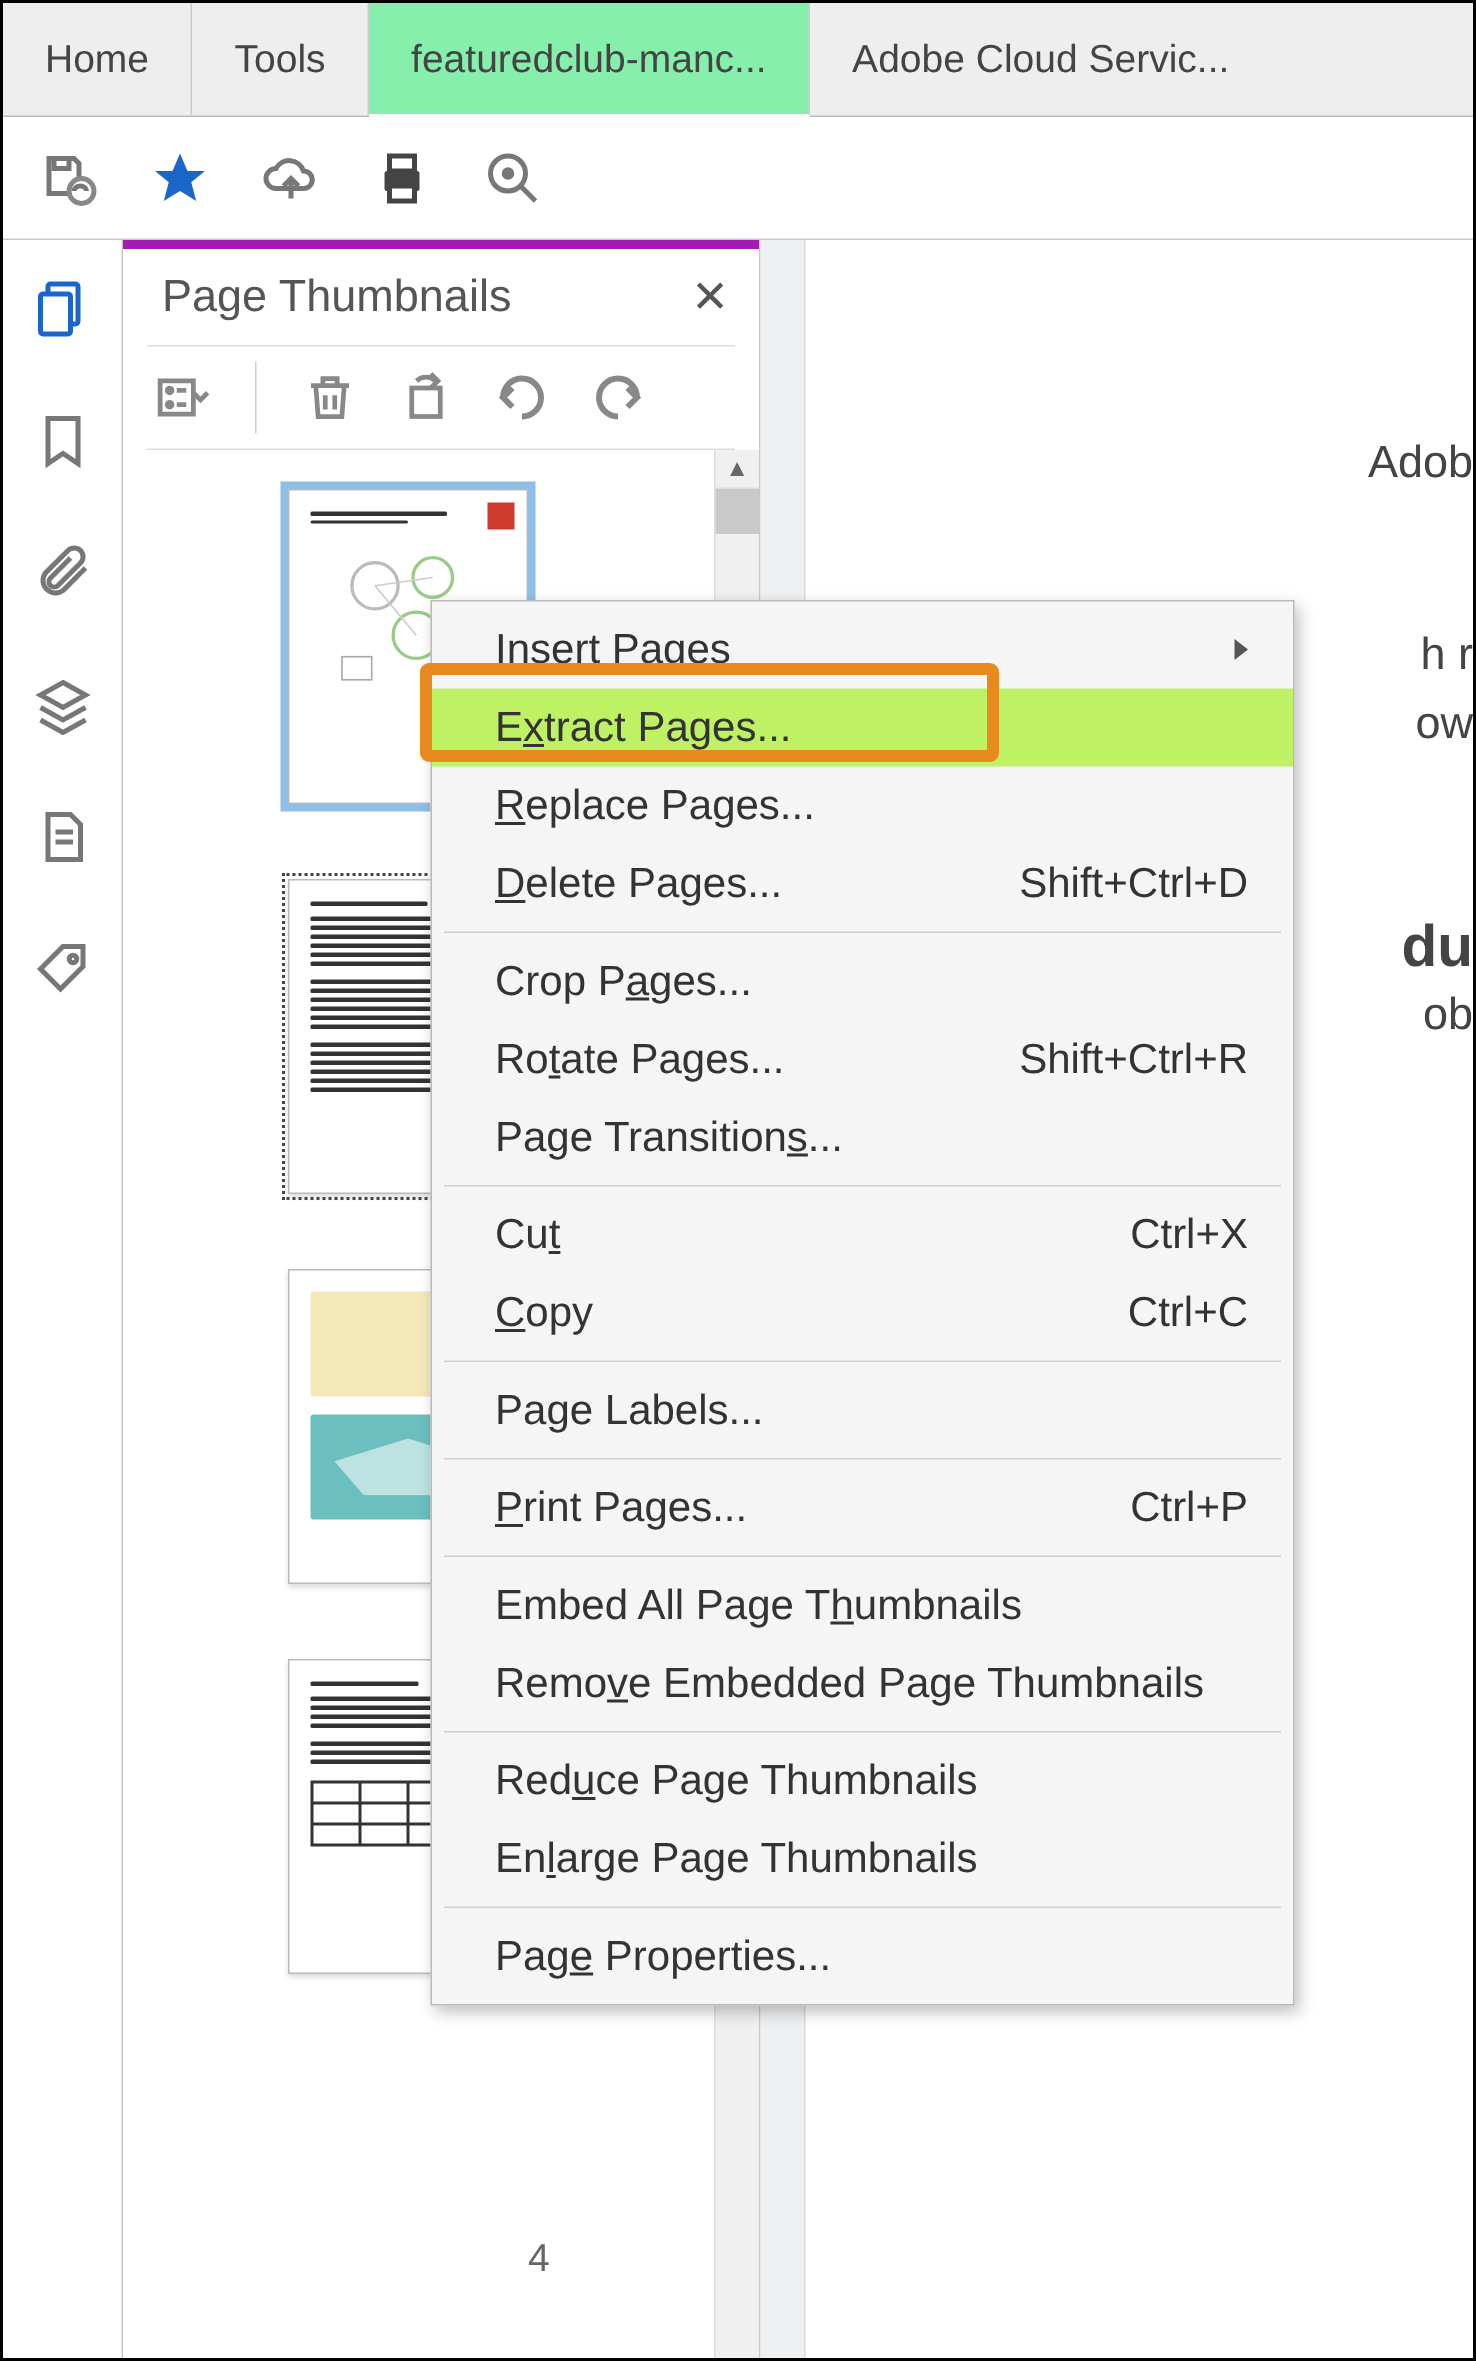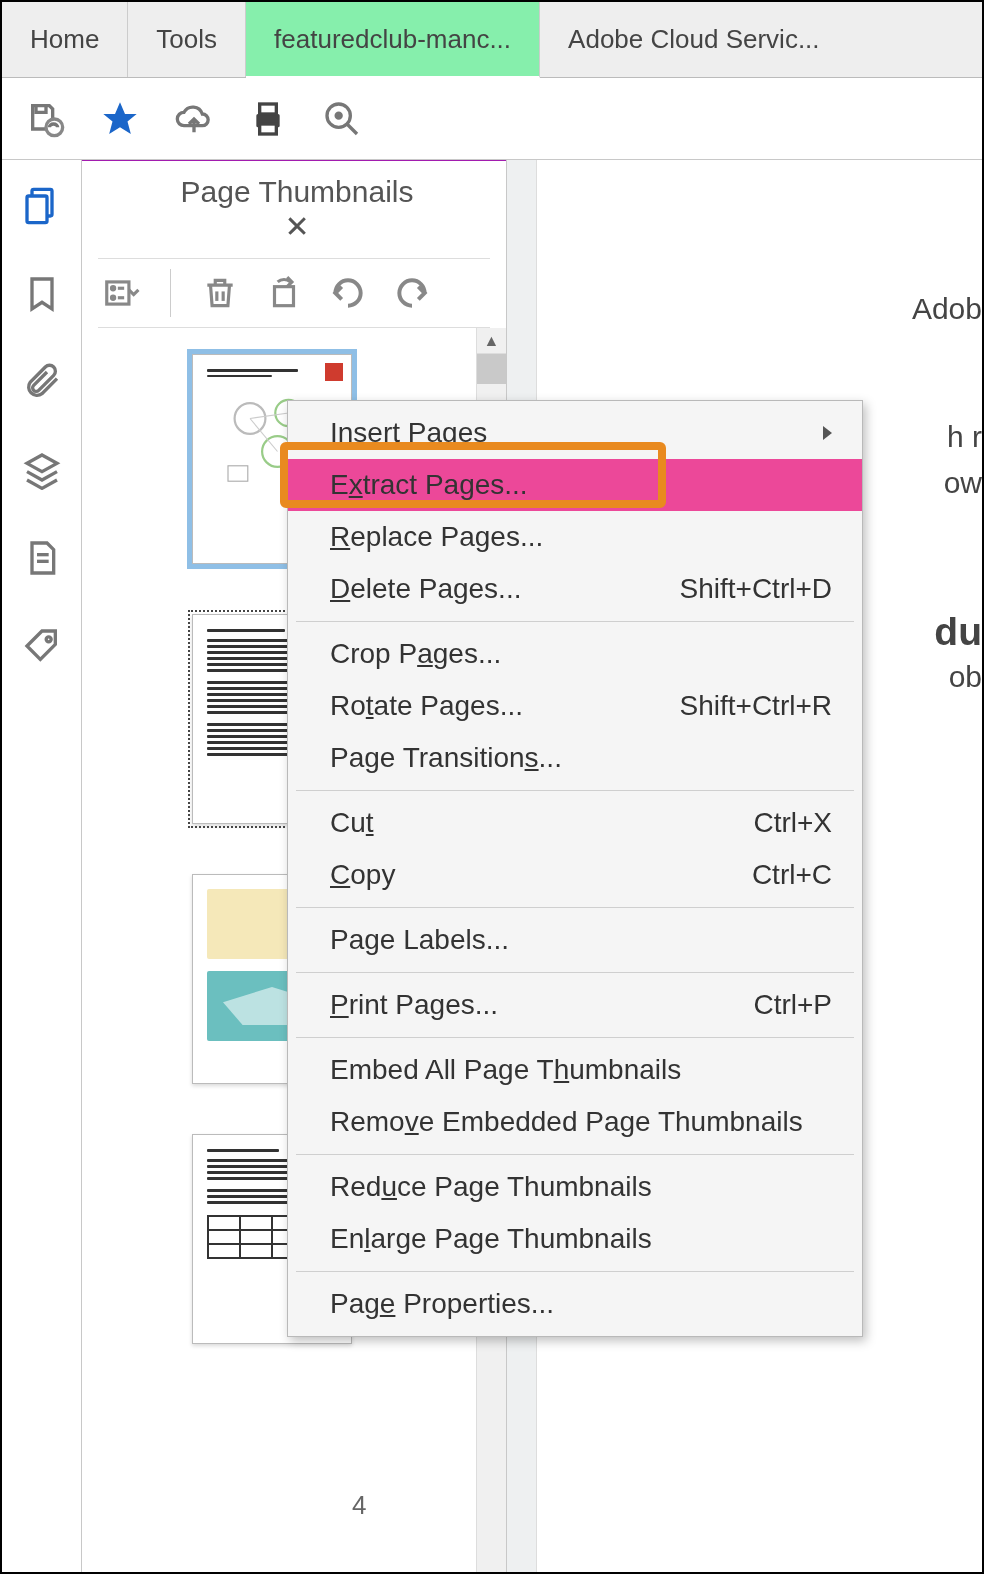--- a/index.html
+++ b/index.html
@@ -75,22 +75,21 @@
     position:relative;
     background:#fff;
   }
   .thumb-header {
     display:flex;
     justify-content:space-between;
     align-items:center;
     padding: 14px 20px 14px 26px;
     font-size: 30px;
     color:#555;
-    border-top: 1px solid #a21caf;
-    flex-direction: column;
+    border-top: 6px solid #a21caf;
   }
   .thumb-header .close { font-size: 30px; color:#555; }
   .thumb-divider { height:1px; background:#ddd; margin: 0 16px; }
   .thumb-tools {
     display:flex;
     align-items:center;
     gap:26px;
     padding: 10px 20px;
   }
   .thumb-tools .sep { width:1px; height:48px; background:#ccc; margin:0 4px;}
@@ -183,21 +182,21 @@
     align-items:center;
     padding: 10px 30px 10px 42px;
   }
   .ctx-item.has-sub::after {
     content:"";
     width:0; height:0;
     border-left: 9px solid #555;
     border-top: 7px solid transparent;
     border-bottom: 7px solid transparent;
   }
-  .ctx-item.hovered { background:#ec4899; }
+  .ctx-item.hovered { background:#bef264; }
   .ctx-sep { height:1px; background:#cfcfcf; margin: 6px 8px; }
   .ctx-item .u { text-decoration: underline; }
   .highlight-box {
     position:absolute;
     left: 278px;
     top: 440px;
     width: 386px;
     height: 66px;
     border: 8px solid #e98a1f;
     border-radius: 6px;

